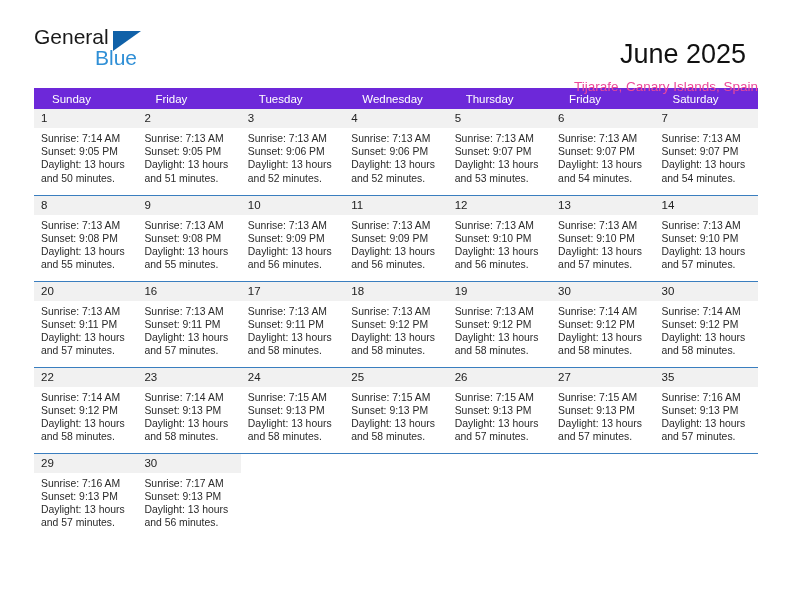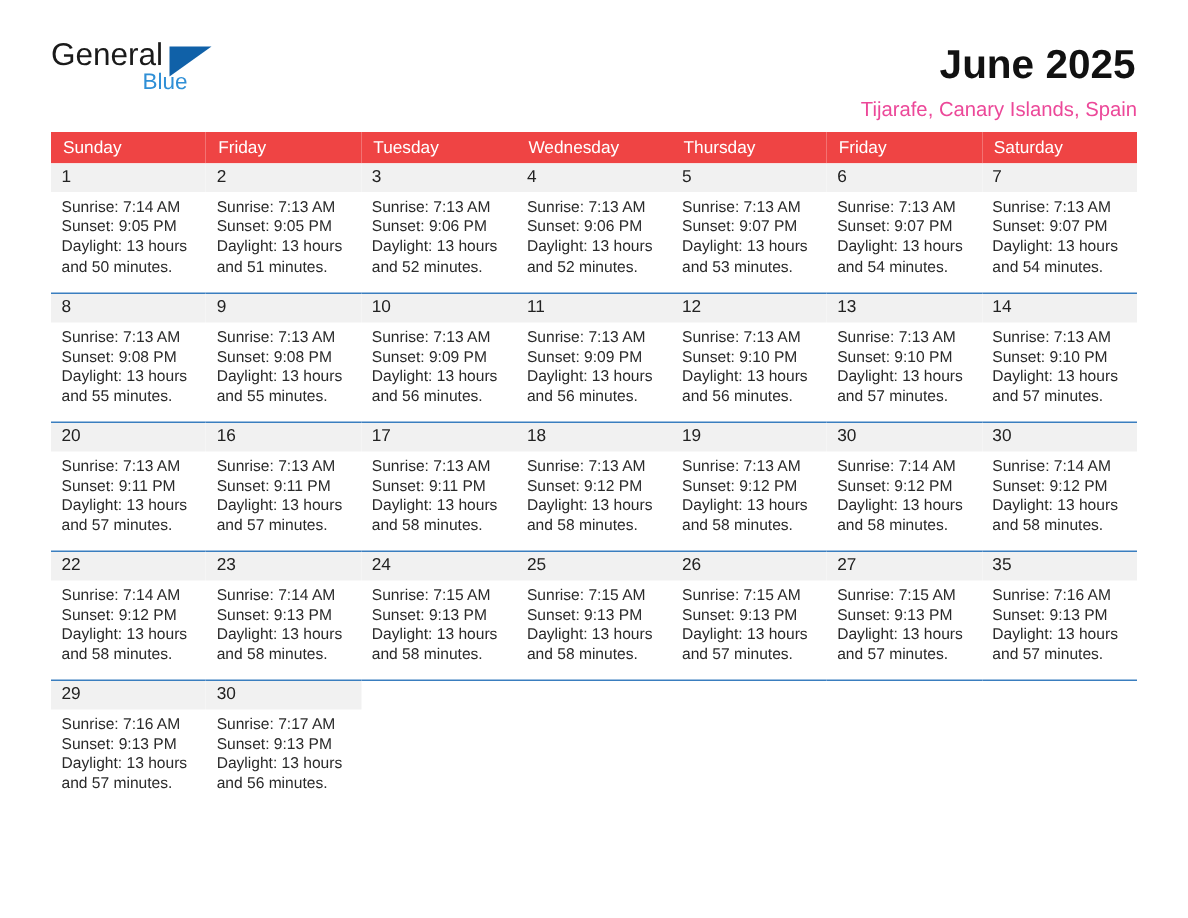--- a/index.html
+++ b/index.html
@@ -51,59 +51,59 @@
     top: 5px;
     width: 0;
     height: 0;
     border-left: 28px solid #1061a8;
     border-bottom: 20px solid transparent;
   }
   .brand-blue {
     position: absolute;
     left: 61px;
     top: 21px;
-    font-size: 15px;
+    font-size: 21px;
     color: #2f8fd6;
     line-height: 1;
     text-align: right;
   }
   .title-block {
     text-align: right;
     padding-top: 2px;
   }
   .cal-title {
     font-size: 27px;
     color: #111111;
     line-height: 1.05;
-    font-weight: bold;
-    margin: 1px;
+    font-weight: normal;
+    margin: 12px;
   }
   .cal-subtitle {
     font-size: 13.5px;
     color: #ec4899;
     margin: 9px 0 0 0;
     line-height: 1;
   }
 
   
   .calendar {
     margin: 12px 34px 0 34px;
     width: 724px;
     border-collapse: collapse;
     table-layout: fixed;
   }
   .calendar col { width: 14.2857%; }
 
   .dow-row th {
-    background: #ef4444;
+    background: #6d28d9;
     color: #ffffff;
     font-size: 11.5px;
     font-weight: normal;
     text-align: left;
-    padding: 4px 0 4px 8px;
+    padding: 4px 0 4px 18px;
     height: 21px;
     border: none;
   }
 
   .week-row td {
     vertical-align: top;
     padding: 0;
     border: none;
     border-top: 1px solid #3a7ebf;
     height: 86px;

